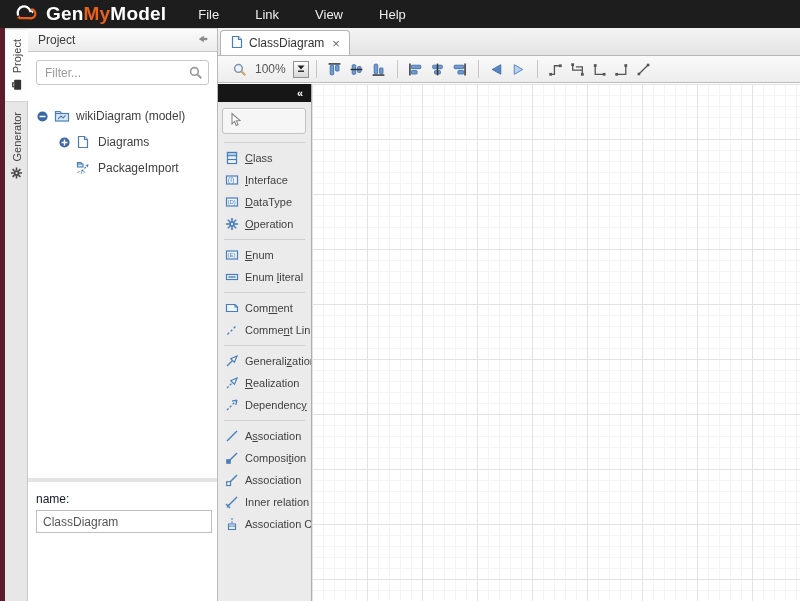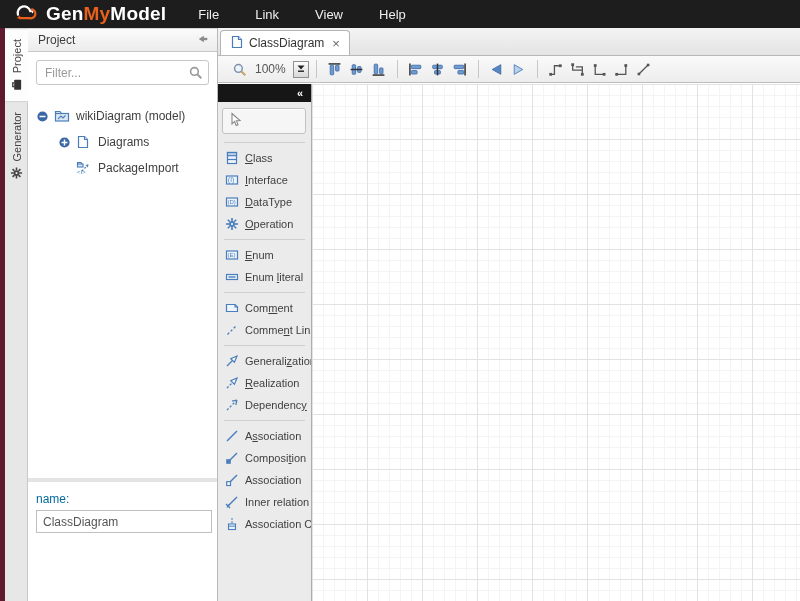--- a/index.html
+++ b/index.html
@@ -45,21 +45,21 @@
     font-family:"Liberation Sans", sans-serif; }
   .filter-input::placeholder { color:#9a9a9a; }
   .filter-search { position:absolute; right:6px; top:5px; }
   .tree { margin-top:12px; }
   .tree-row { display:flex; align-items:flex-end; height:26px; font-size:12px;
     color:#404040; cursor:pointer; }
   .tree-row .tg { width:13px; height:13px; display:inline-flex; margin-right:5px; }
   .tree-row .ticon { width:16px; display:inline-flex; margin-right:6px; }
   .splitter { height:4px; background:#e4e4e4; }
   .props-body { padding:10px 8px; }
-  .props-label { font-size:12px; color:#0369a1; margin-bottom:4px; }
+  .props-label { font-size:12px; color:#0f172a; margin-bottom:4px; }
   .props-input { width:176px; height:23px; border:1px solid #bfbfbf;
     padding:0 6px; font-size:12px; color:#555;
     font-family:"Liberation Sans", sans-serif; }
 
   
   .main { position:absolute; left:218px; top:28px; width:582px; height:573px; }
   .tabbar { height:28px; background:linear-gradient(#f3f3f3,#e4e4e4);
     border-bottom:1px solid #b8b8b8; display:flex; align-items:flex-end; }
   .etab { display:flex; align-items:center; gap:6px; height:25px; margin-left:2px;
     background:#fff; border:1px solid #b4b4b4; border-bottom:none;

